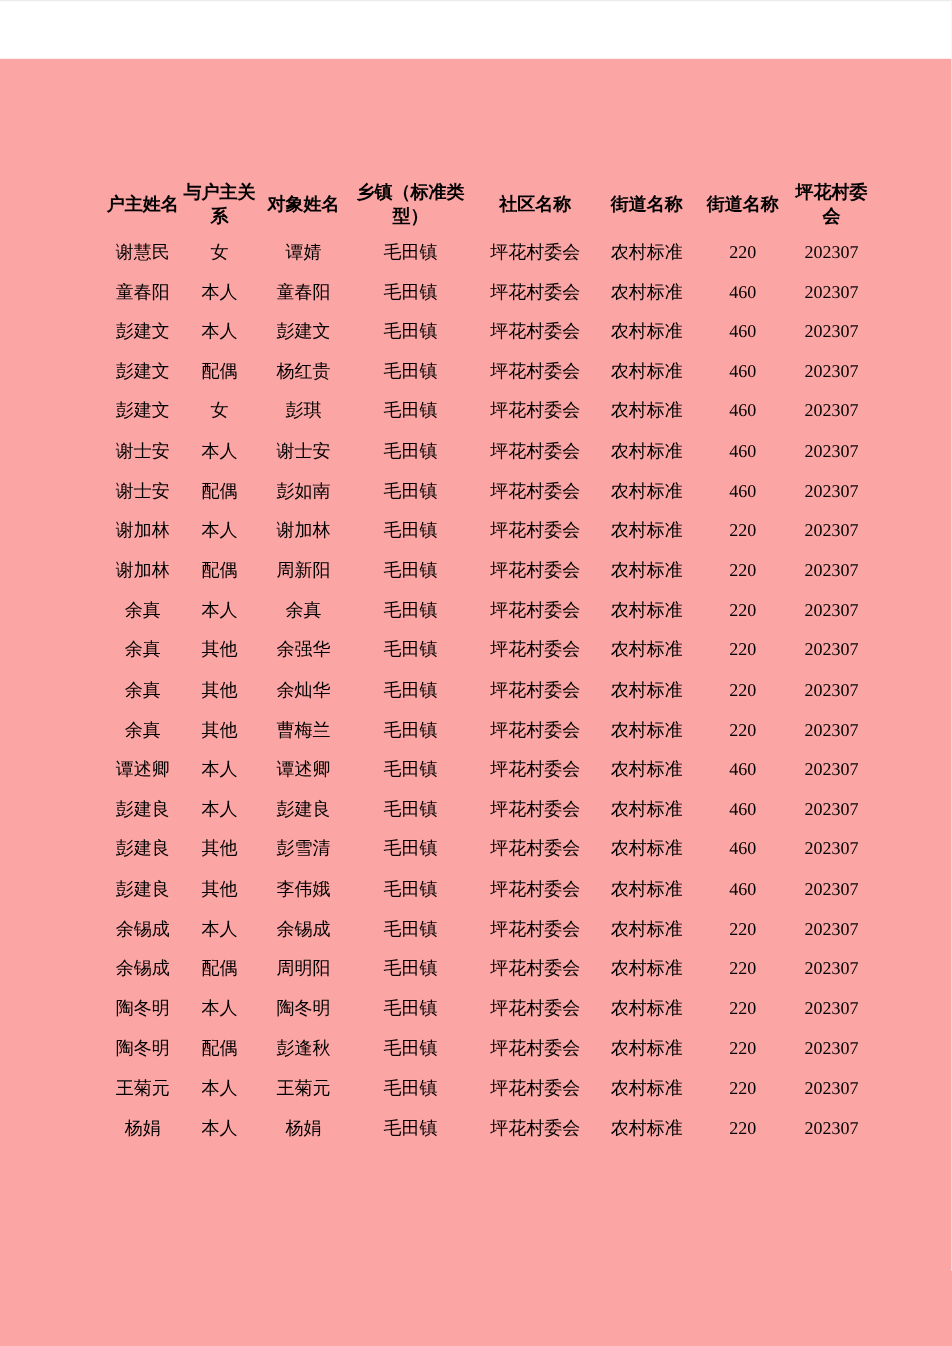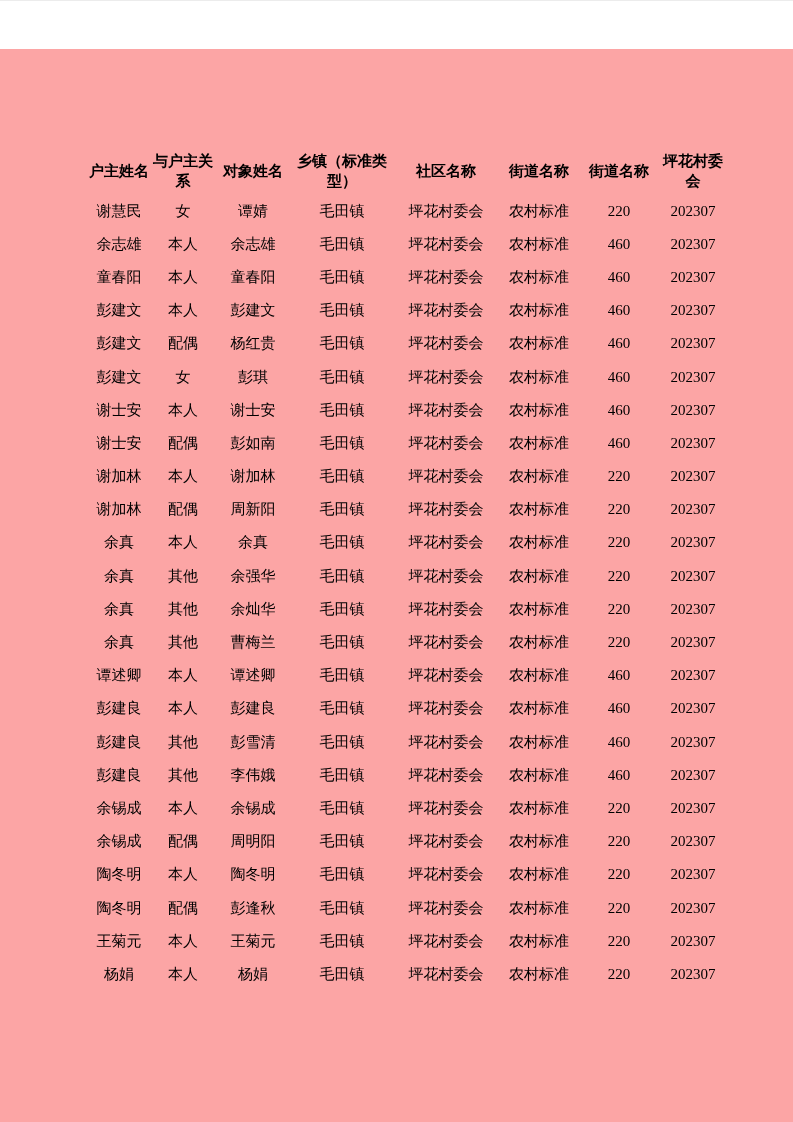--- a/index.html
+++ b/index.html
@@ -84,30 +84,20 @@
           <td>谢慧民</td>
           <td>女</td>
           <td>谭婧</td>
           <td>毛田镇</td>
           <td>坪花村委会</td>
           <td>农村标准</td>
           <td>220</td>
           <td>202307</td>
         </tr>
         <tr>
-          <td>余志雄</td>
-          <td>本人</td>
-          <td>余志雄</td>
-          <td>毛田镇</td>
-          <td>坪花村委会</td>
-          <td>农村标准</td>
-          <td>460</td>
-          <td>202307</td>
-        </tr>
-        <tr>
           <td>童春阳</td>
           <td>本人</td>
           <td>童春阳</td>
           <td>毛田镇</td>
           <td>坪花村委会</td>
           <td>农村标准</td>
           <td>460</td>
           <td>202307</td>
         </tr>
         <tr>

